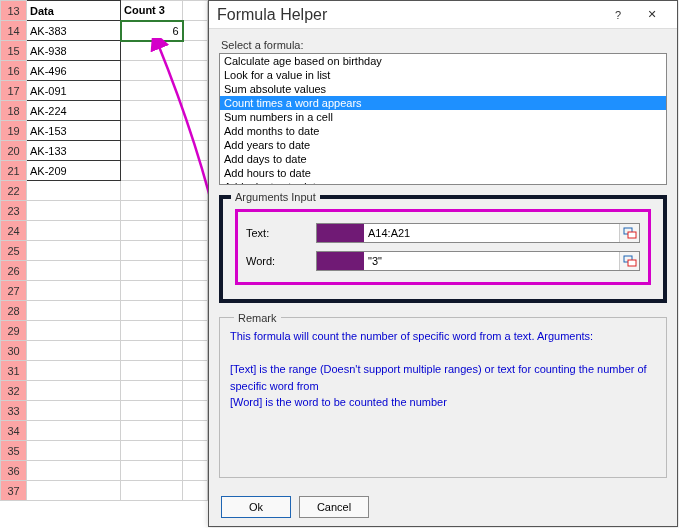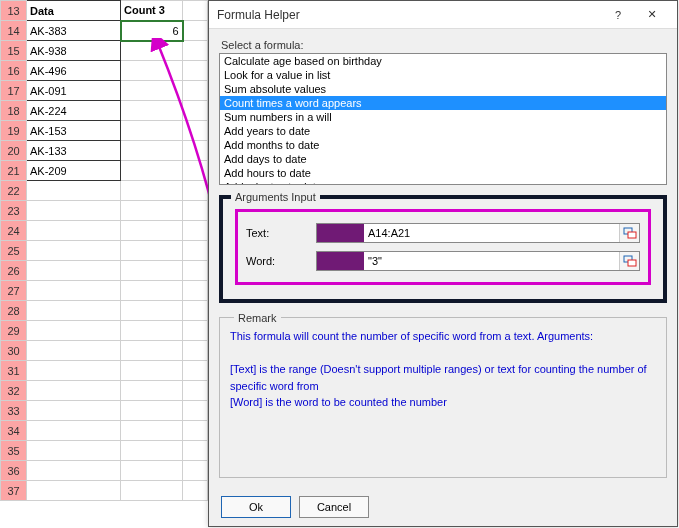--- a/index.html
+++ b/index.html
@@ -79,21 +79,21 @@
   }
   .titlebar {
     height: 28px;
     background: #fff;
     border-bottom: 1px solid #ddd;
     display: flex;
     align-items: center;
     padding: 0 8px;
     color: #333;
   }
-  .titlebar .title { flex: 1; font-size: 12px; }
+  .titlebar .title { flex: 1; font-size: 16px; }
   .titlebar .ctl {
     width: 34px; height: 22px;
     display: flex; align-items: center; justify-content: center;
     color: #333; font-family: sans-serif;
   }
   .dlgbody {
     flex: 1;
     padding: 6px 10px 10px 10px;
     display: flex;
     flex-direction: column;
@@ -364,23 +364,23 @@
     <div class="ctl">?</div>
     <div class="ctl">✕</div>
   </div>
   <div class="dlgbody">
     <div class="section-label">Select a formula:</div>
     <div class="listbox">
       <div>Calculate age based on birthday</div>
       <div>Look for a value in list</div>
       <div>Sum absolute values</div>
       <div class="sel">Count times a word appears</div>
-      <div>Sum numbers in a will</div>
+      <div>Sum numbers in a cell</div>
+      <div>Add months to date</div>
       <div>Add years to date</div>
-      <div>Add months to date</div>
       <div>Add days to date</div>
       <div>Add hours to date</div>
       <div>Add minutes to date</div>
     </div>
 
     <div class="fieldset">
       <span class="legend">Arguments Input</span>
       <div class="args-hl">
         <div class="argrow">
           <label>Text:</label>

